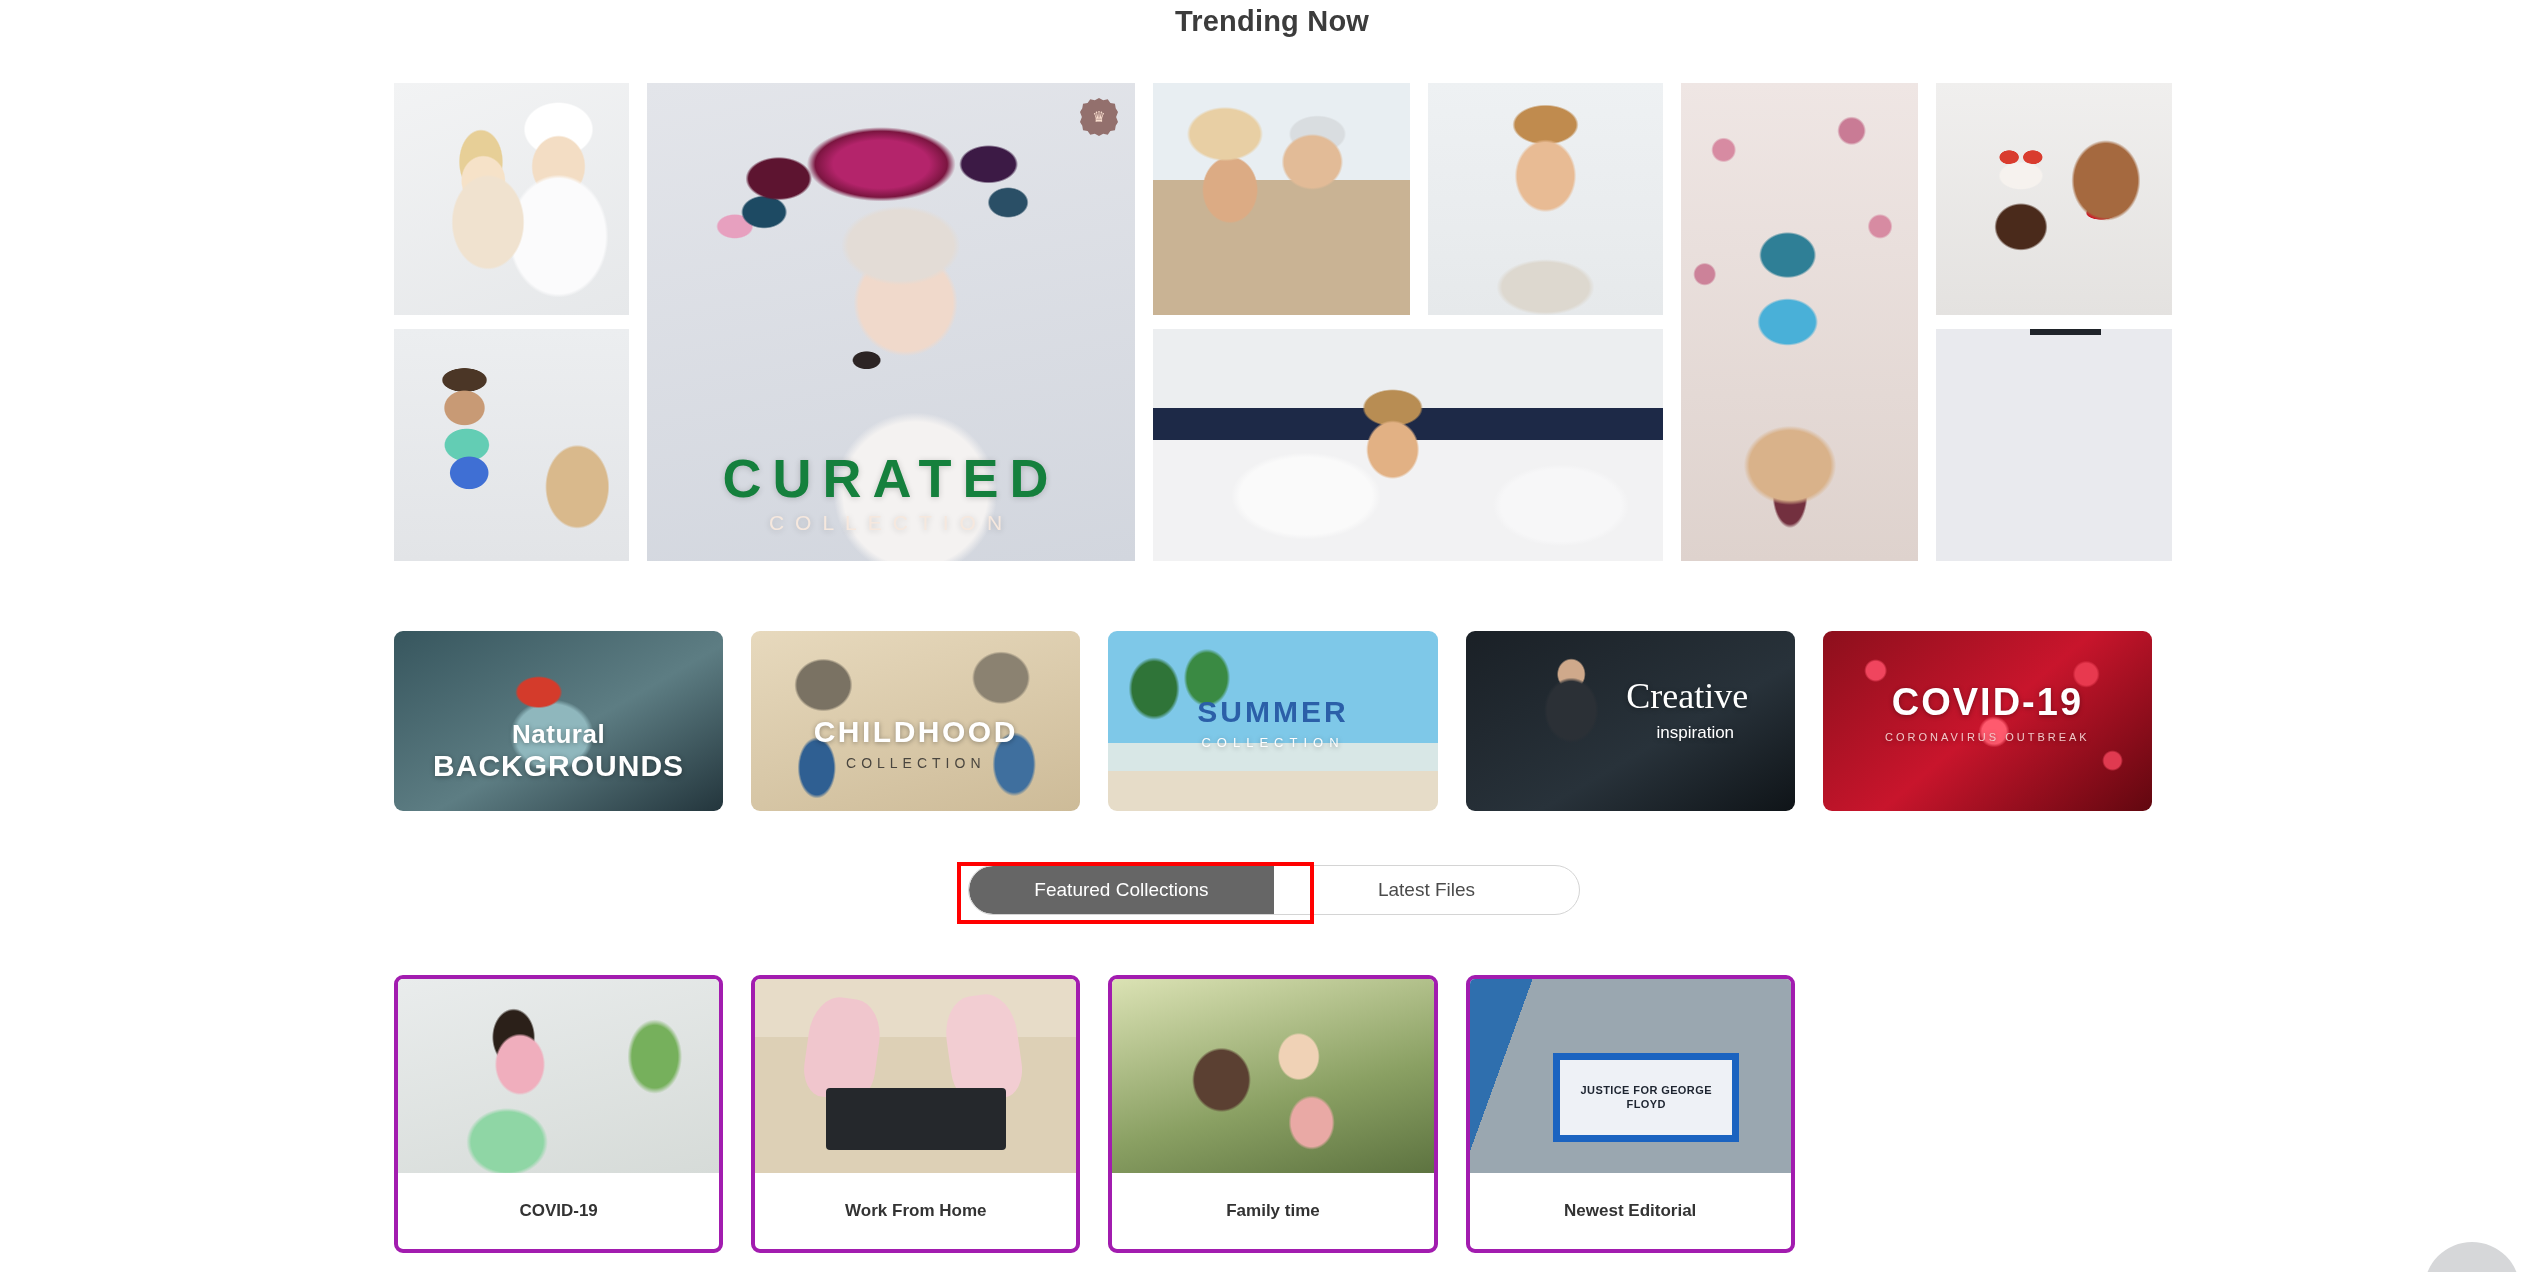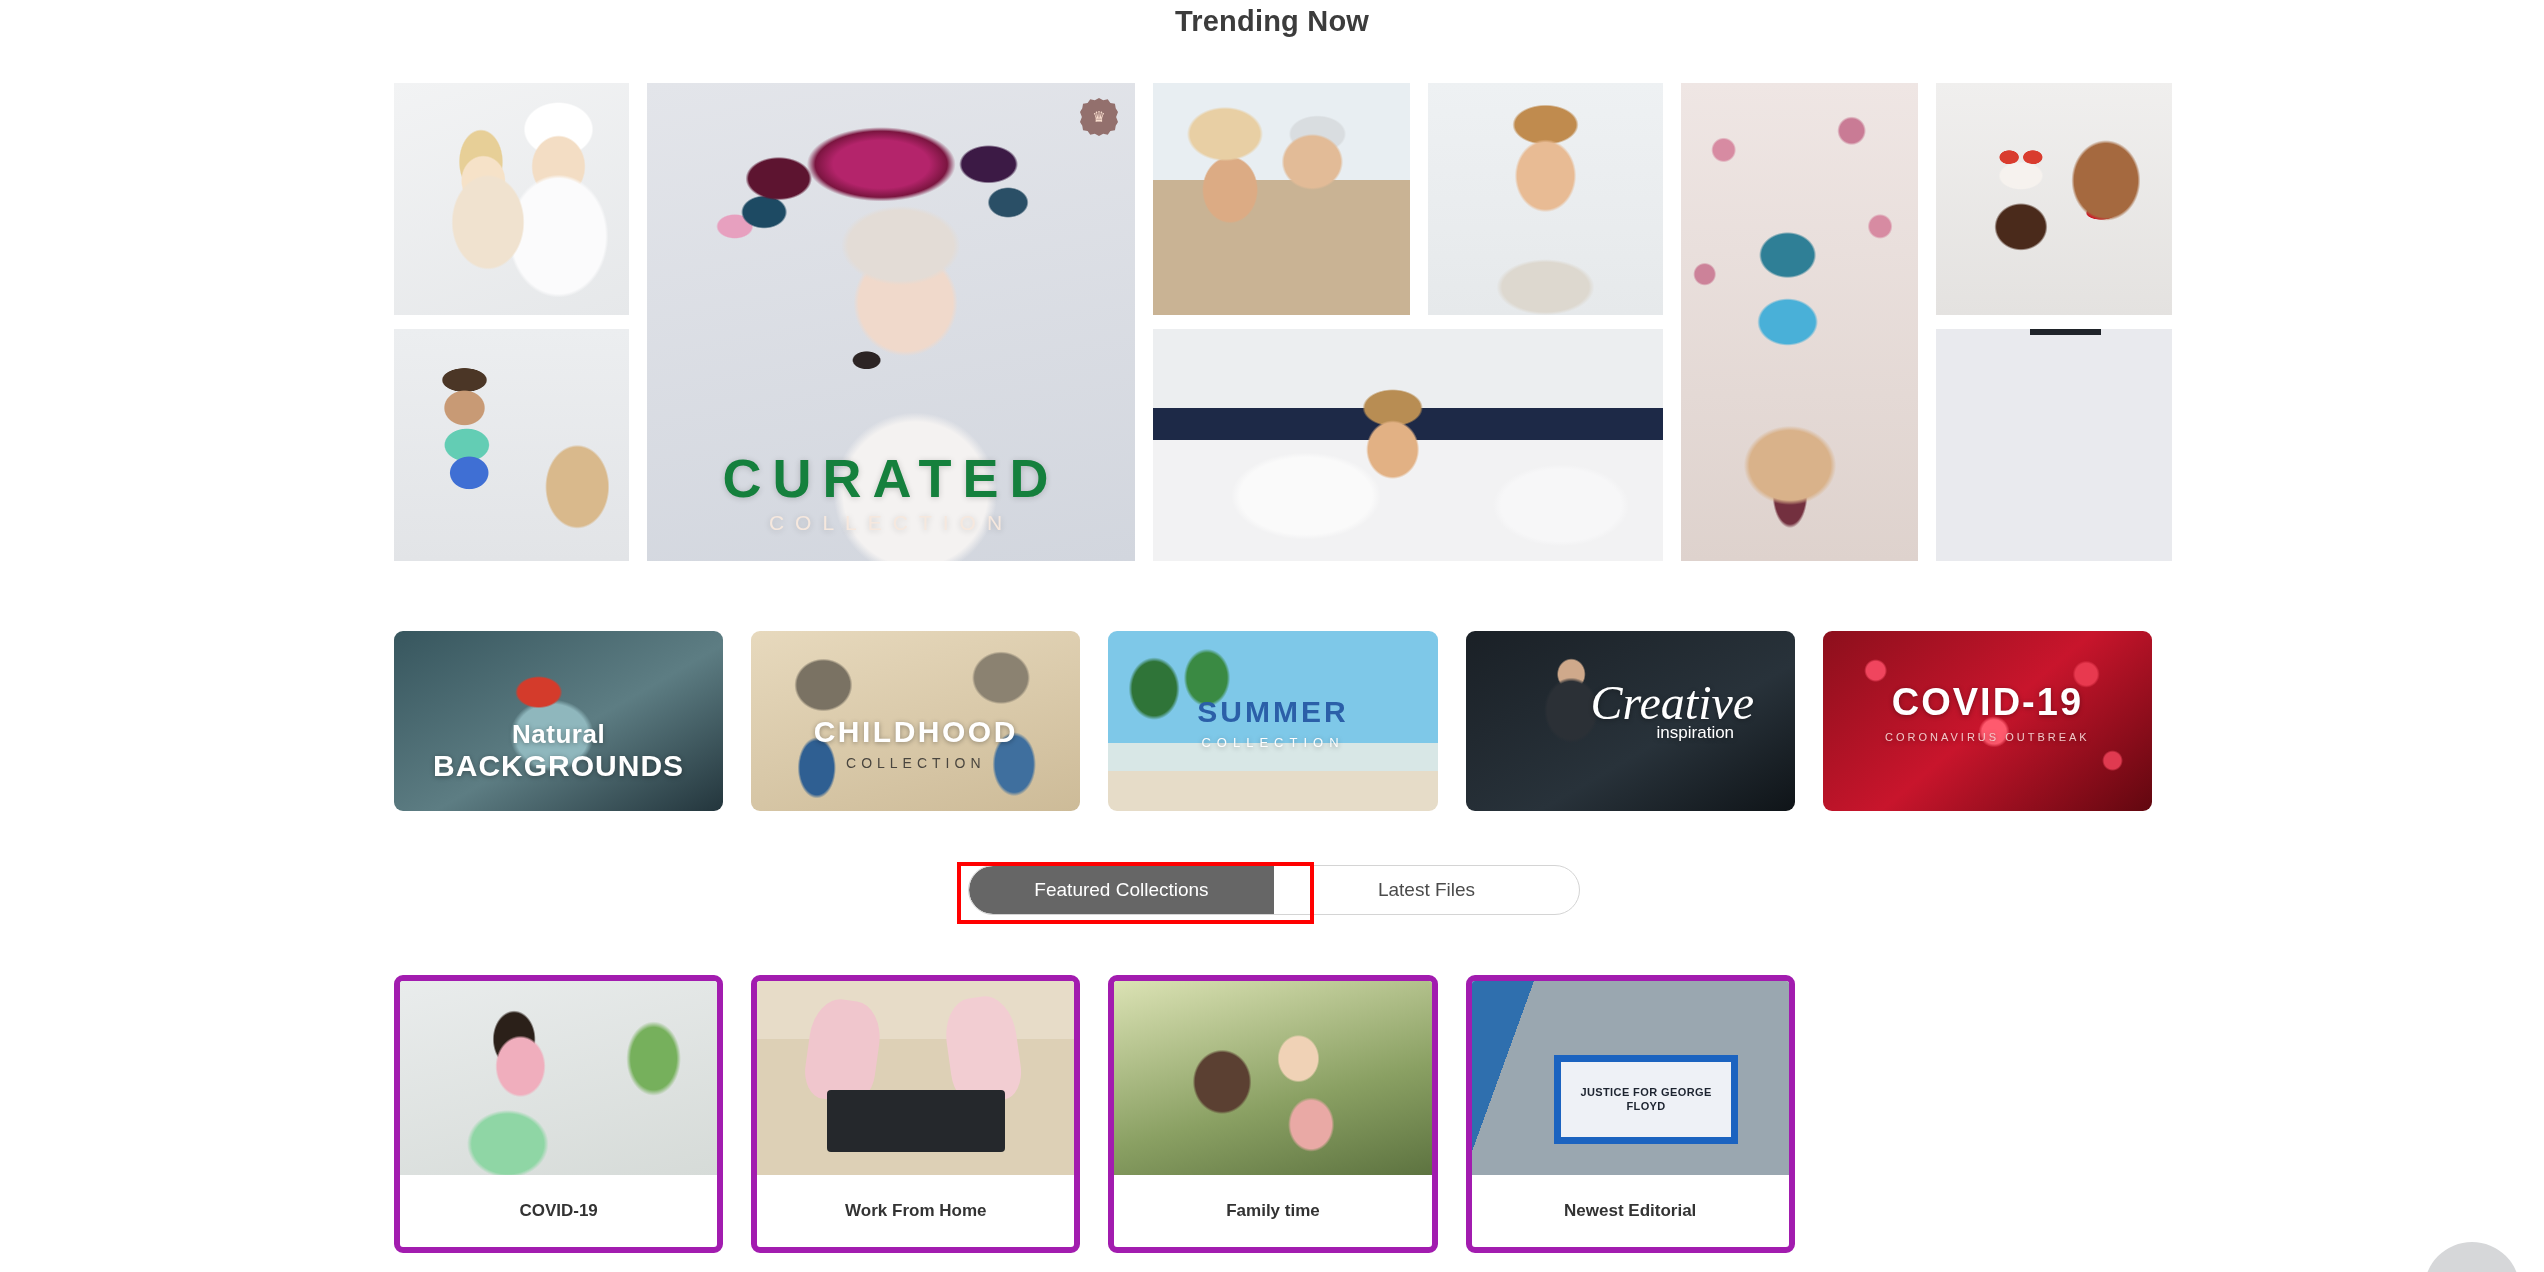--- a/index.html
+++ b/index.html
@@ -205,21 +205,21 @@
       linear-gradient(180deg, #7ec8e8 0 62%, #d8e7e6 62% 78%, #e6dcc8 78% 100%);
   }
   .bn-summer .t1 { top: 64px; font-size: 30px; font-weight: bold; letter-spacing: 3px; color: #2b5fa8; text-shadow: none; }
   .bn-summer .t2 { top: 104px; font-size: 13px; letter-spacing: 6px; color: #fdfdfd; }
   .bn-creative {
     background:
       radial-gradient(ellipse 40px 48px at 32% 44%, #2b3036 0 60%, transparent 68%),
       radial-gradient(ellipse 20px 22px at 32% 24%, #cfa98b 0 64%, transparent 72%),
       linear-gradient(150deg, #1a2026, #28323a 60%, #0f1418);
   }
-  .bn-creative .t1 { top: 44px; right: 27px; left: auto; width: 58%; font-family: "Liberation Serif", serif; font-style: italic; font-size: 48px; }
+  .bn-creative .t1 { top: 44px; right: 12px; left: auto; width: 58%; font-family: "Liberation Serif", serif; font-size: 36px; }
   .bn-creative .t2 { top: 92px; right: 4px; left: auto; width: 58%; font-size: 17px; }
   .bn-covid {
     background:
       radial-gradient(circle 22px at 16% 22%, #f0455e 0 42%, transparent 52%),
       radial-gradient(circle 26px at 80% 24%, #e8394f 0 42%, transparent 52%),
       radial-gradient(circle 30px at 52% 56%, #ff5a6e 0 40%, transparent 52%),
       radial-gradient(circle 20px at 88% 72%, #e03a50 0 42%, transparent 52%),
       linear-gradient(140deg, #8c0f1c, #c8152c 50%, #61070f);
   }
   .bn-covid .t1 { top: 50px; font-size: 38px; font-weight: bold; letter-spacing: 2px; }
@@ -265,21 +265,21 @@
     position: absolute;
     left: 394px; top: 975px;
     width: 1758px; height: 278px;
     display: grid;
     grid-template-columns: repeat(5, 1fr);
     gap: 0 28px;
   }
   .card {
     position: relative;
     background: #ffffff;
-    border: 6px solid #a21caf;
+    border: 4px solid #a21caf;
     border-radius: 9px;
     overflow: hidden;
     display: flex;
     flex-direction: column;
   }
   .card-thumb { height: 194px; position: relative; overflow: hidden; }
   .card-label {
     flex: 1;
     display: flex; align-items: center; justify-content: center;
     font-size: 17px; font-weight: bold; color: #333333;

